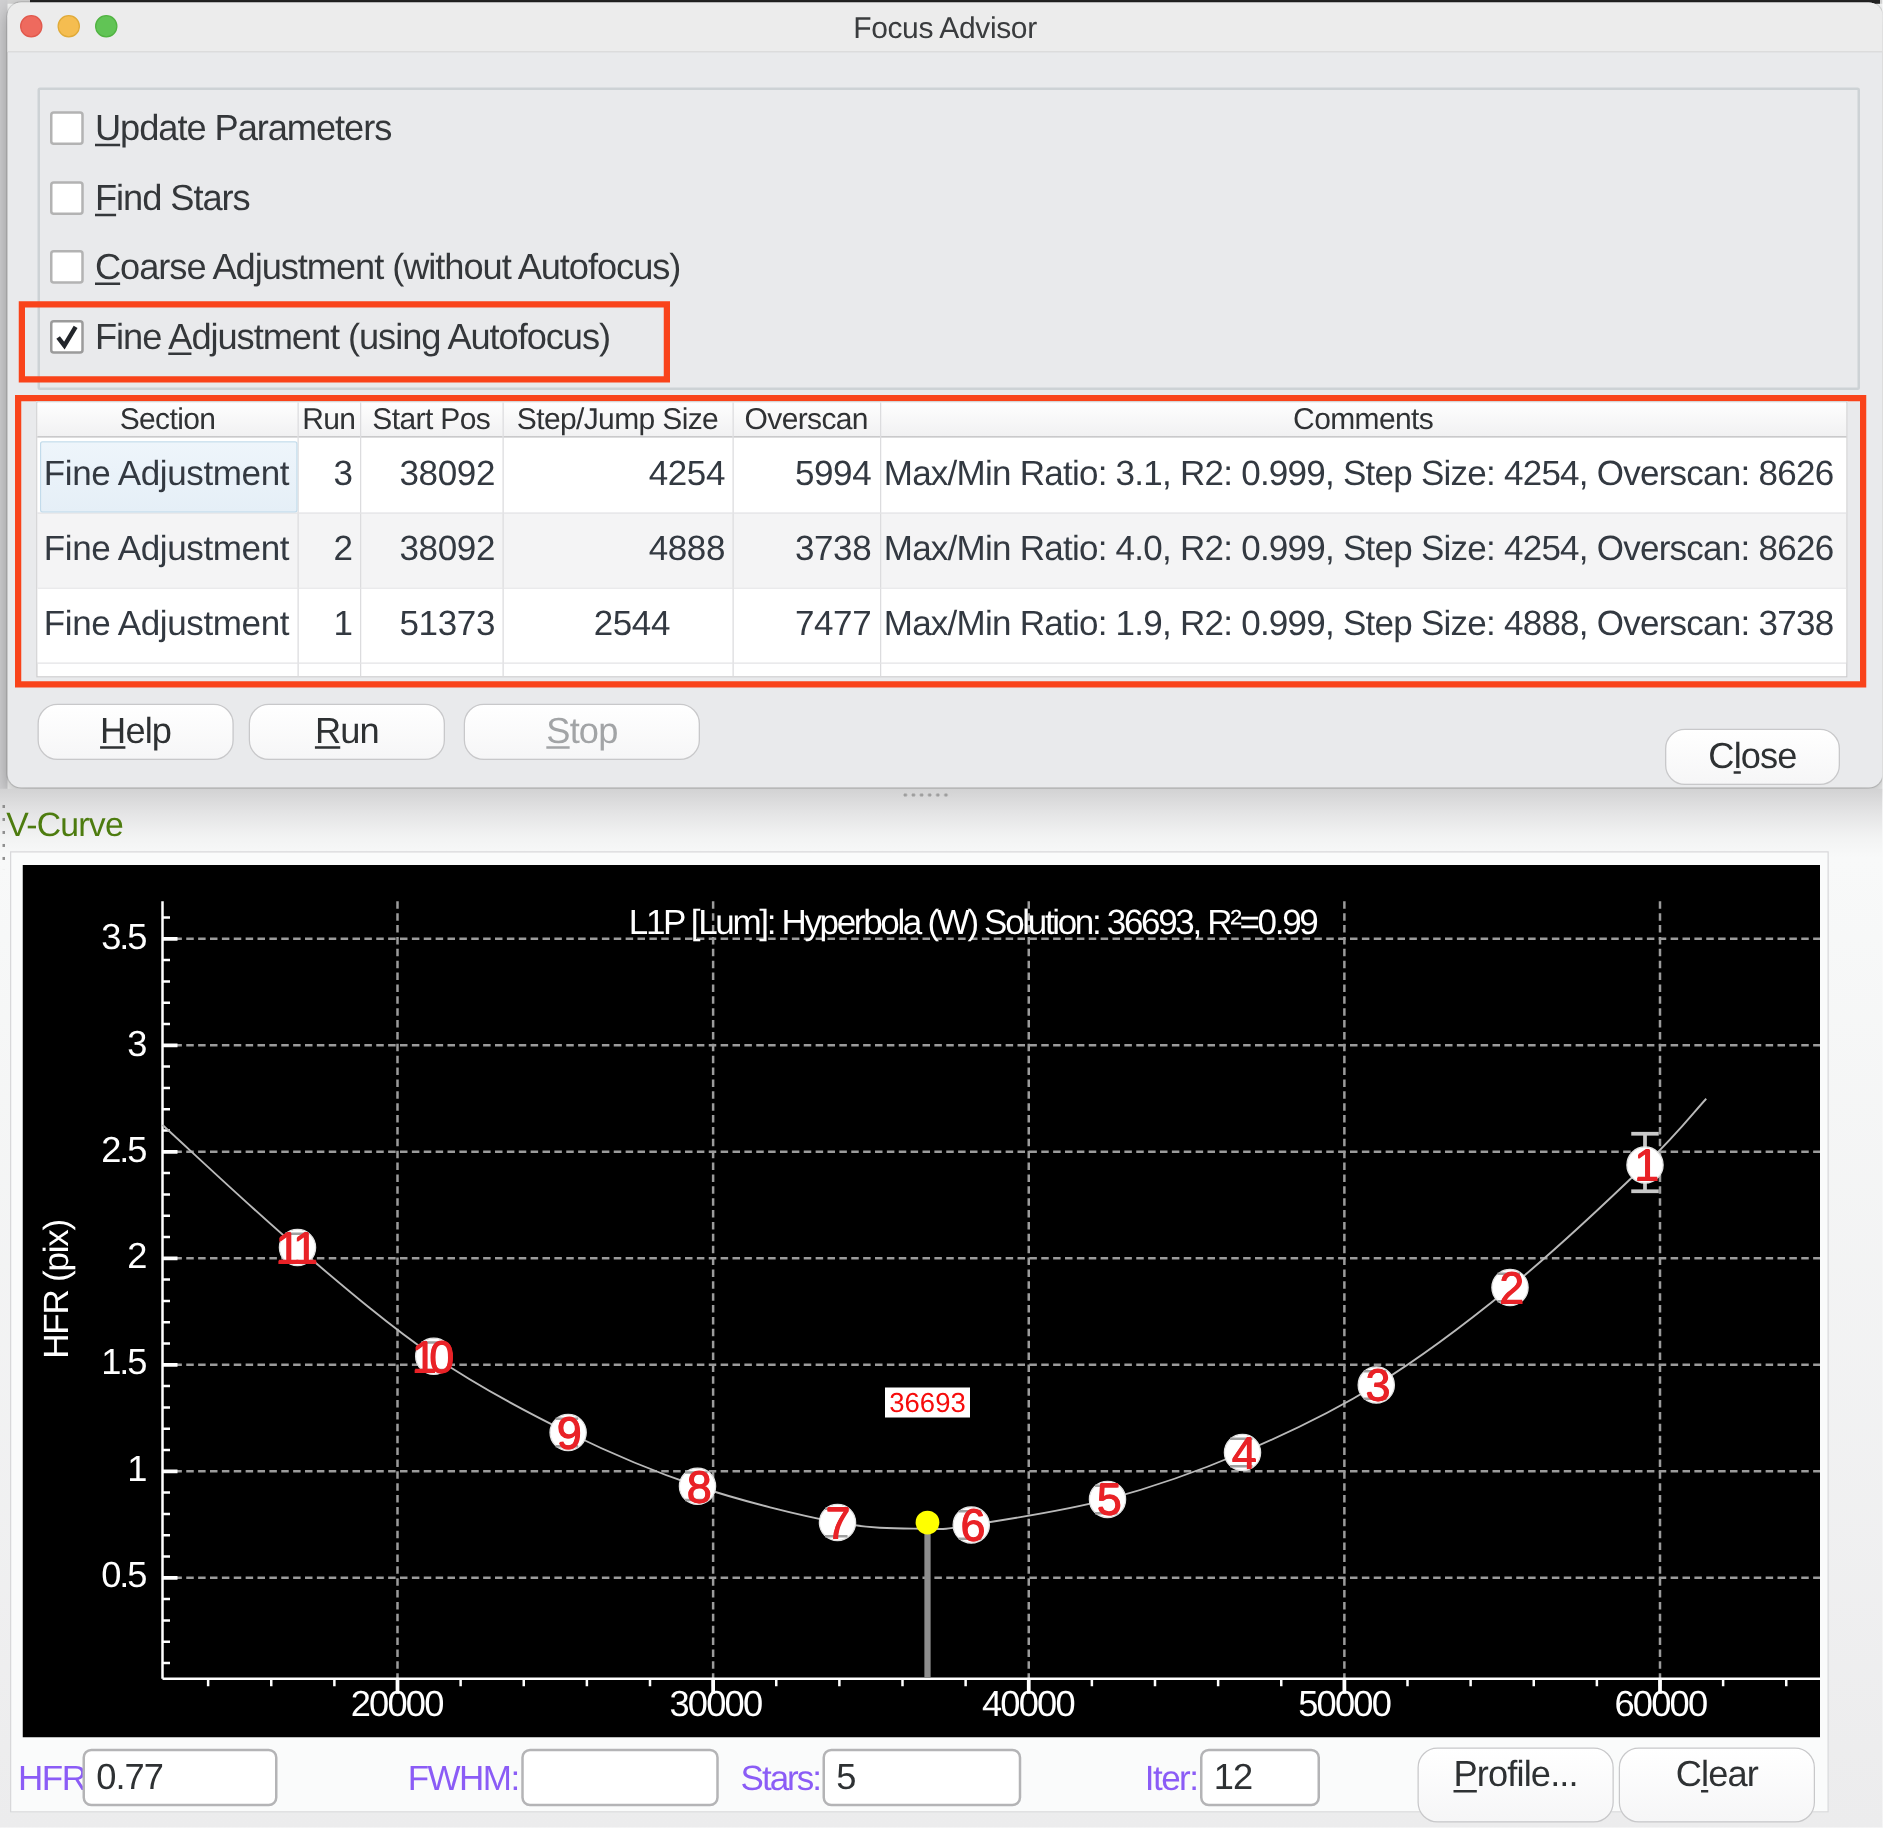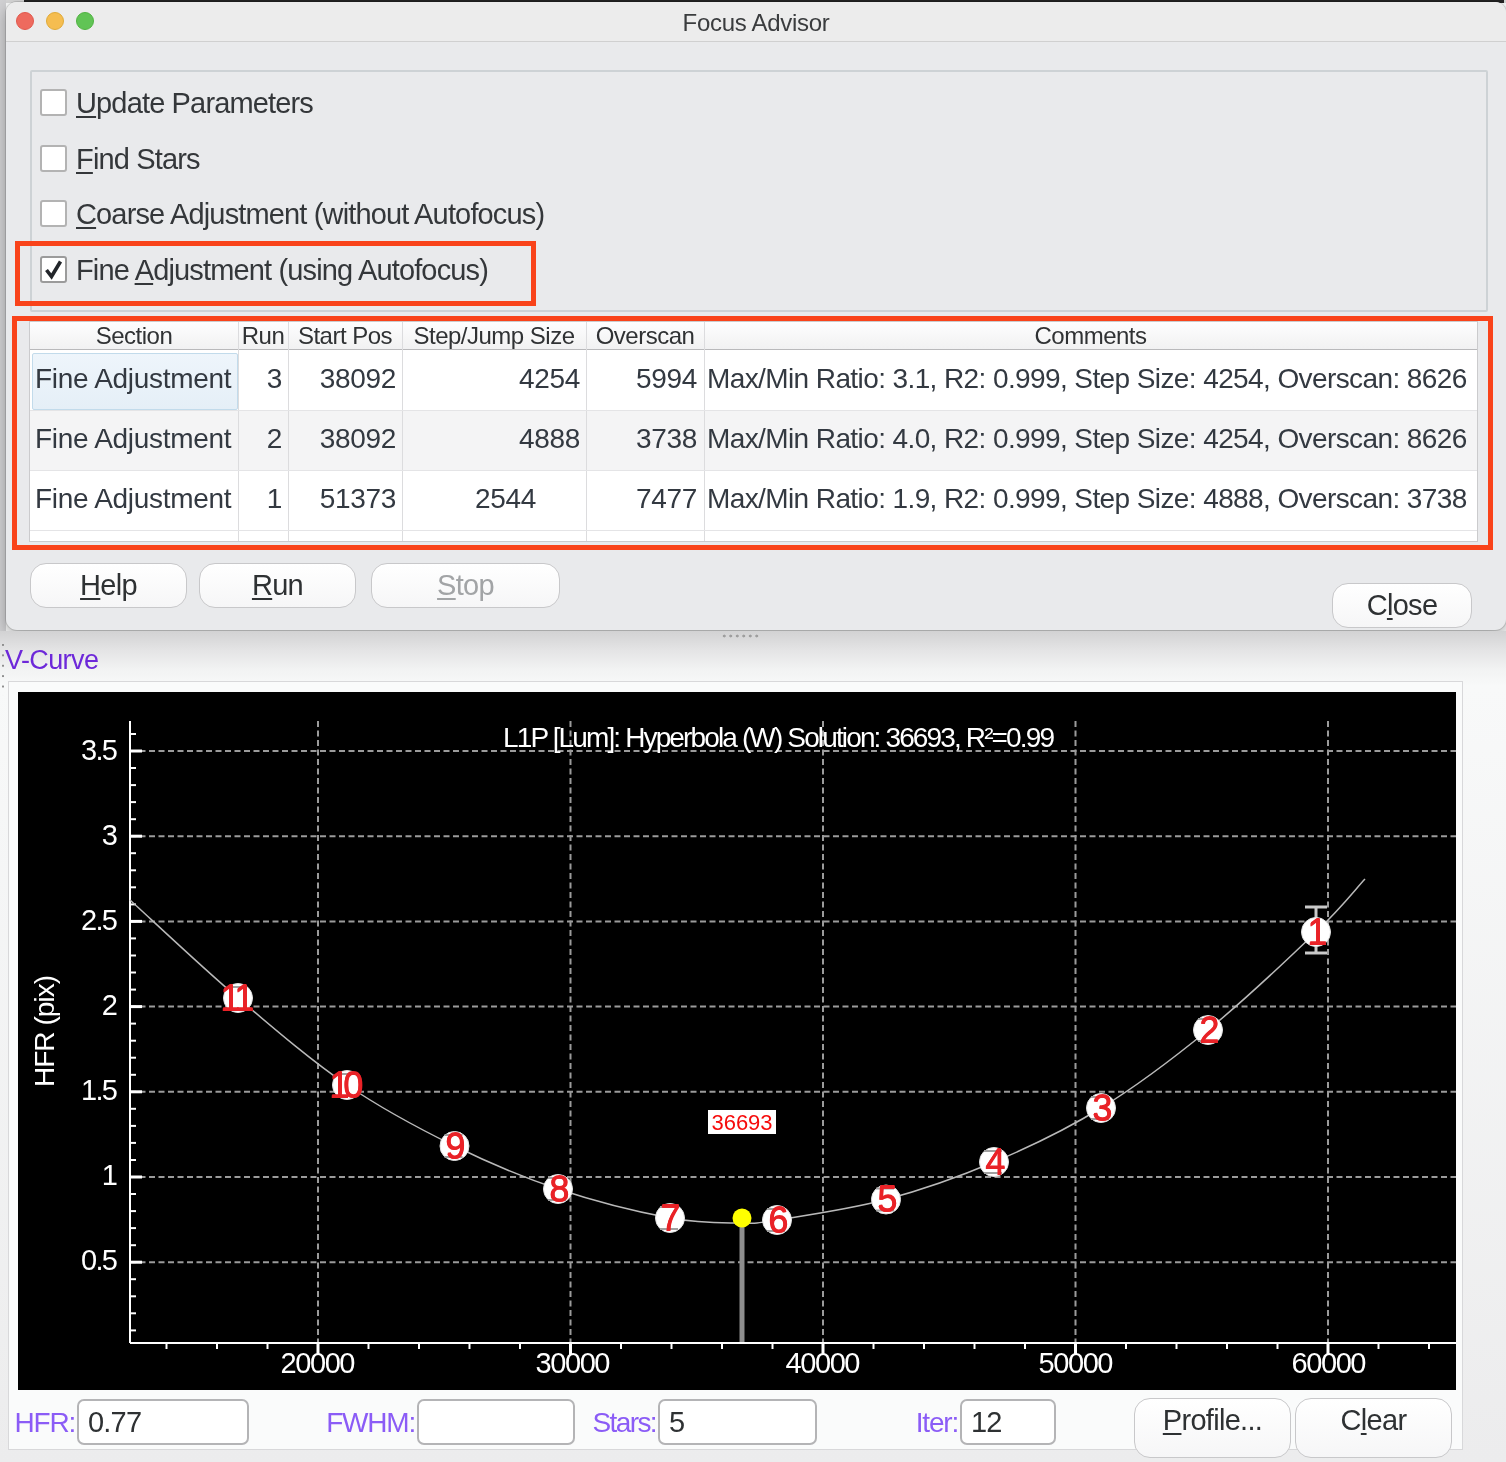--- a/index.html
+++ b/index.html
@@ -25,21 +25,21 @@
   .th{top:0;height:27px;background:linear-gradient(#fefefe,#f1f1f2);border-bottom:1px solid #b9b9bb;
       font-size:24px;letter-spacing:-0.5px;color:#303234;text-align:center;line-height:27px;}
   .vline{top:0;width:1px;height:219px;background:#dcdcde;}
   .row{left:0;width:1447px;height:60px;}
   .cell{font-size:28px;letter-spacing:-0.3px;color:#333941;white-space:nowrap;transform:translateY(-52%);}
   
   .btn{height:45px;background:linear-gradient(#ffffff,#f6f6f7);border:1.5px solid #c8c8ca;border-radius:16px;
        font-size:29px;letter-spacing:-0.7px;color:#2e3133;text-align:center;box-sizing:border-box;line-height:42px;}
   
   
-  #vlabel{left:5px;top:645px;font-size:27px;letter-spacing:-0.6px;color:#6d28d9;}
+  #vlabel{left:5px;top:645px;font-size:27px;letter-spacing:-0.6px;color:#4d7c0f;}
   #panel{left:8px;top:681px;width:1455px;height:769px;background:#fafbfb;border:1px solid #d8d8da;box-sizing:border-box;}
   #chart{left:18px;top:692px;}
   .inlab{font-size:28px;letter-spacing:-1.2px;color:#8b5cf6;top:1407px;text-align:right;}
   .inbox{top:1399px;height:46px;background:#fff;border:2px solid #b4b4b6;border-radius:7px;box-sizing:border-box;
          font-size:29px;letter-spacing:-0.8px;color:#2e3133;line-height:42px;padding-left:9px;}
   .bbtn{top:1398px;height:60px;line-height:43px;}
 </style>
 </head>
 <body>
 
@@ -319,21 +319,21 @@
     <text x="300" y="681" textLength="75" lengthAdjust="spacing">20000</text>
     <text x="555" y="681" textLength="75" lengthAdjust="spacing">30000</text>
     <text x="805" y="681" textLength="75" lengthAdjust="spacing">40000</text>
     <text x="1058" y="681" textLength="75" lengthAdjust="spacing">50000</text>
     <text x="1311" y="681" textLength="75" lengthAdjust="spacing">60000</text>
   </g>
   <text x="36" y="339" fill="#ffffff" font-size="28" text-anchor="middle" font-family="Liberation Sans" transform="rotate(-90 36 339)" textLength="112" lengthAdjust="spacing">HFR (pix)</text>
 </svg>
 
 <div class="abs inlab" style="left:0px;width:75px;">HFR:</div>
-<div class="abs inbox" style="left:77px;width:172px;">0.77</div>
+<div class="abs inbox" style="left:66px;width:156px;">0.77</div>
 <div class="abs inlab" style="left:250px;width:165px;">FWHM:</div>
 <div class="abs inbox" style="left:417px;width:158px;"></div>
 <div class="abs inlab" style="left:500px;width:156px;letter-spacing:-1.6px;">Stars:</div>
 <div class="abs inbox" style="left:658px;width:159px;">5</div>
 <div class="abs inlab" style="left:860px;width:98px;">Iter:</div>
 <div class="abs inbox" style="left:960px;width:96px;">12</div>
 <div class="abs btn bbtn" style="left:1134px;width:157px;"><u>P</u>rofile...</div>
 <div class="abs btn bbtn" style="left:1295px;width:157px;">C<u>l</u>ear</div>
 
 </body></html>

